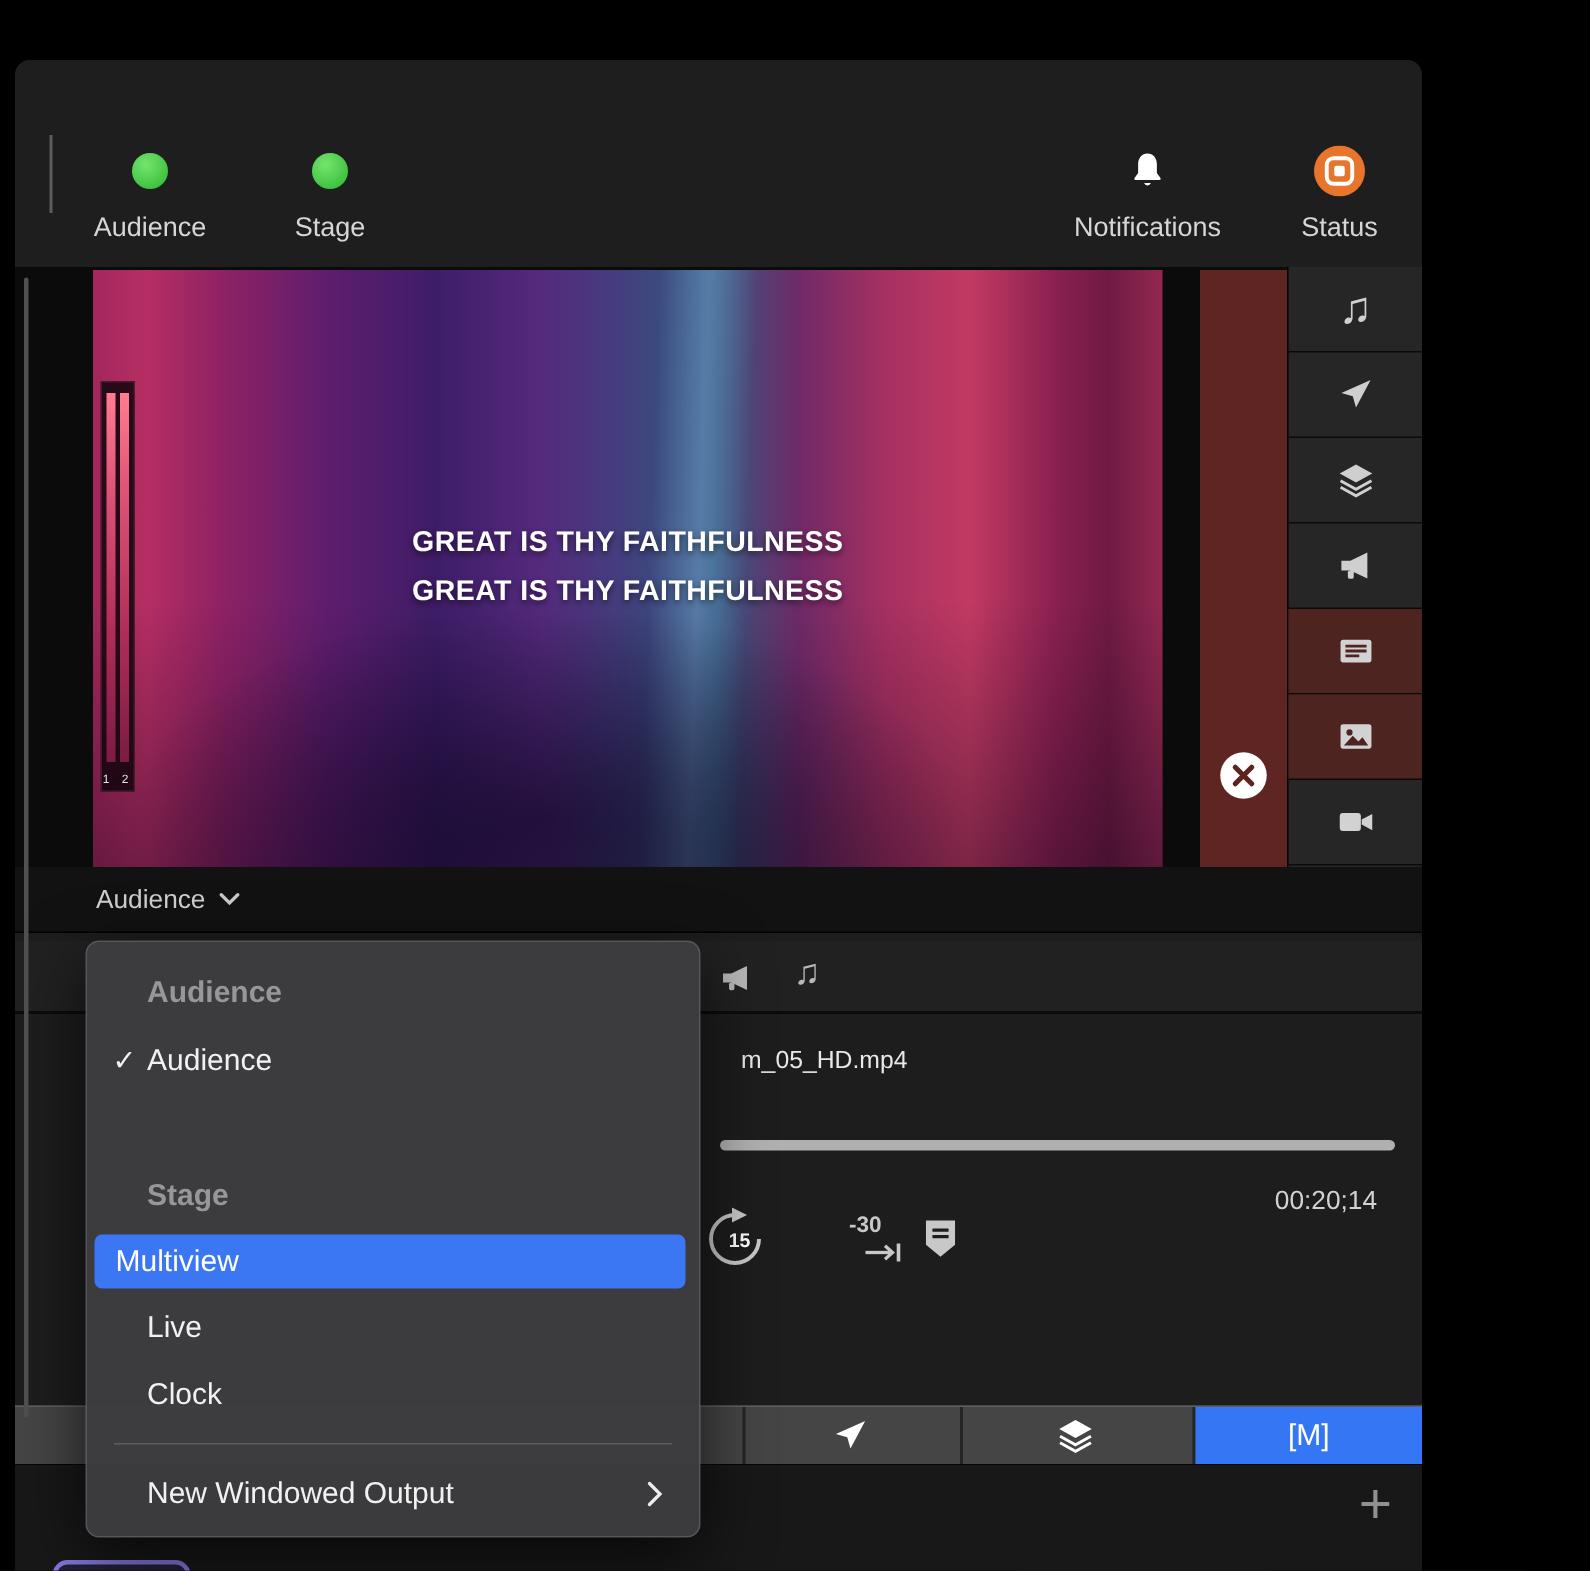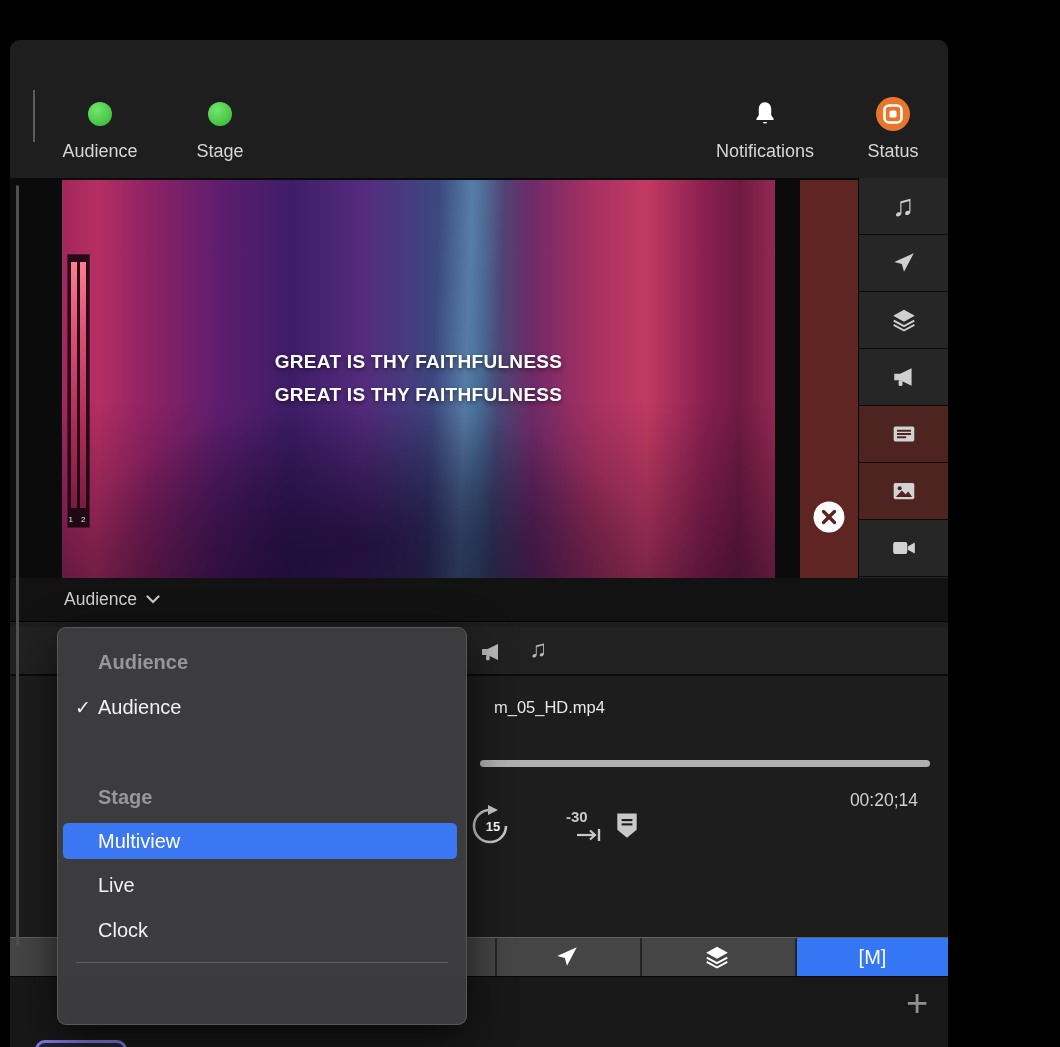--- a/index.html
+++ b/index.html
@@ -90,21 +90,21 @@
   .vscroll { position:absolute; left:6px; top:145px; width:3px; height:760px;
     background:#505050; border-radius:2px; }
 
   
   .menu { position:absolute; left:47px; top:587px; width:410px; height:398px; z-index:50;
     background:rgba(61,61,64,0.97); border:1px solid rgba(135,135,140,0.38);
     border-radius:9px; box-shadow:0 14px 44px rgba(0,0,0,0.65); }
   .m-row { position:absolute; left:0; right:0; height:36px; display:flex; align-items:center;
     padding-left:40px; font-size:20px; color:#f1f1f1; }
   .m-row.header { color:#96969b; font-weight:700; }
-  .m-row.highlight { left:5px; right:9px; padding-left:35px; background:#3b77f2;
+  .m-row.highlight { left:5px; right:9px; padding-left:14px; background:#3b77f2;
     border-radius:5px; color:#fff; }
   .m-check { position:absolute; left:13px; width:24px; text-align:center; font-size:19px; }
   .m-sep { position:absolute; left:18px; right:18px; height:1px; background:#5e5e62; }
   .m-chev { position:absolute; right:24px; top:50%; transform:translateY(-50%); display:flex; }
 </style>
 </head>
 <body>
 
 <div class="window">
 
@@ -309,15 +309,23 @@
     <div class="m-row highlight" style="top:195px">
       <span>Multiview</span>
     </div>
     <div class="m-row" style="top:239px">
       <span>Live</span>
     </div>
     <div class="m-row" style="top:284px">
       <span>Clock</span>
     </div>
     <div class="m-sep" style="top:334px"></div>
+    <div class="m-row" style="top:350px">
+      <span>New Windowed Output</span>
+      <span class="m-chev">
+        <svg width="11" height="18" viewBox="0 0 11 18">
+          <polyline points="2,2 9,9 2,16" fill="none" stroke="#ececec" stroke-width="2.2" stroke-linecap="round"></polyline>
+        </svg>
+      </span>
+    </div>
   </div>
 
 </div>
 
 </body></html>

